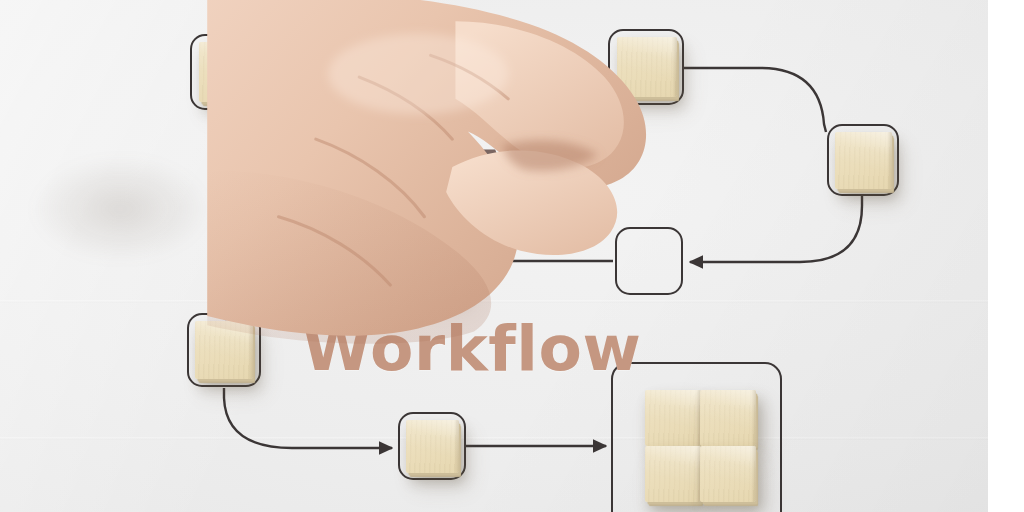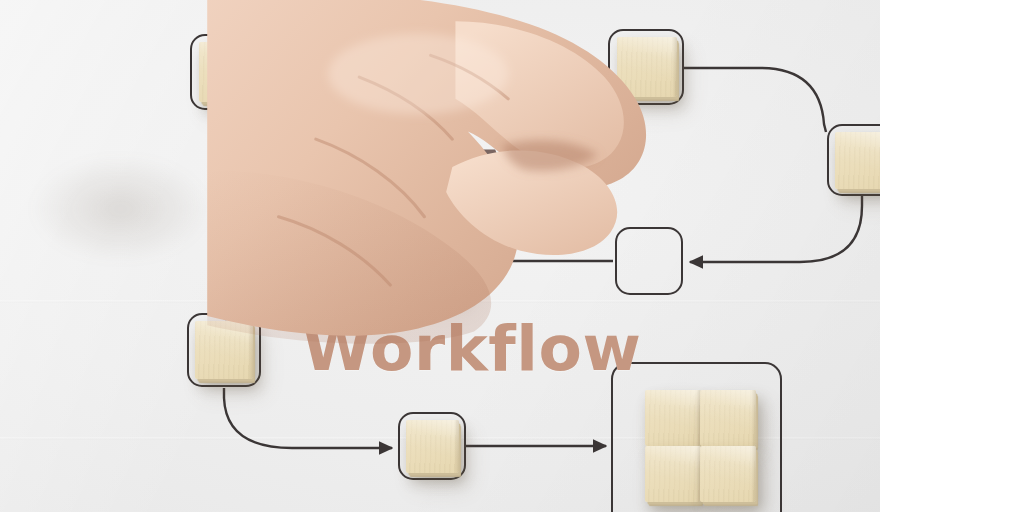--- a/index.html
+++ b/index.html
@@ -7,21 +7,21 @@
     margin: 0;
     padding: 0;
     background: #ffffff;
   }
   body {
     font-family: "DejaVu Sans", sans-serif;
   }
 
   #stage {
     position: relative;
-    width: 880px;
+    width: 988px;
     height: 512px;
     overflow: hidden;
     background: #efefef;
   }
 
   
   .bg-base {
     position: absolute;
     inset: 0;
     background:

